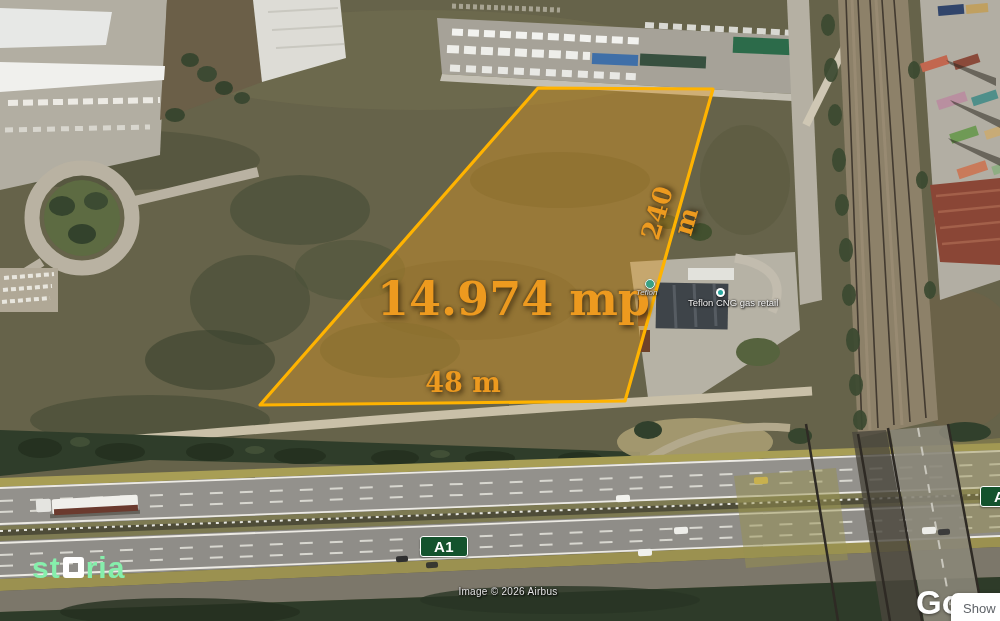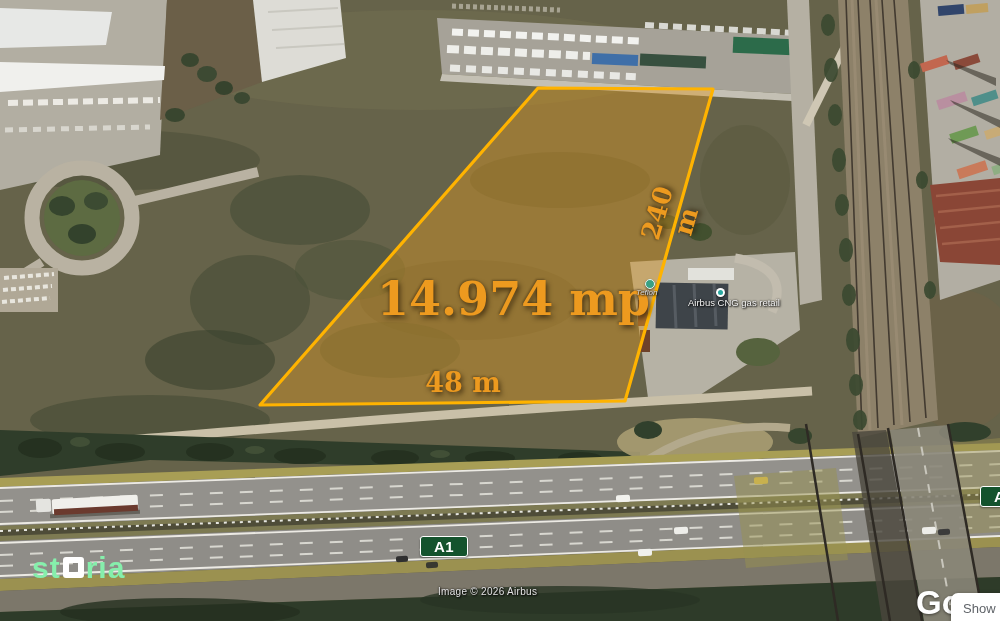--- a/index.html
+++ b/index.html
@@ -30,21 +30,21 @@
               color:#fff;font-weight:700;font-size:15px;padding:1px 13px;
               letter-spacing:.5px;box-shadow:0 1px 2px rgba(0,0,0,.4);}
   .badge-1{left:420px;top:536px;}
   .badge-2{left:980px;top:486px;}
   
   .storia{left:32px;top:553px;color:#86efac;font-weight:700;font-size:30px;
           letter-spacing:1px;line-height:1;}
   .storia .o-mark{display:inline-block;width:9px;height:9px;border:6px solid #fff;
           border-radius:3px;margin:0 2px;}
   
-  .imagery-credit{left:438px;top:586px;width:140px;text-align:left;font-size:10px;
+  .imagery-credit{left:438px;top:586px;width:140px;text-align:center;font-size:10px;
           color:#e4e4e4;text-shadow:0 0 2px #000,1px 1px 2px #000;letter-spacing:.3px;}
   .google-partial{left:916px;top:584px;font-size:33px;font-weight:700;color:#fff;
           text-shadow:0 1px 3px rgba(0,0,0,.5);}
   .show-tooltip{left:951px;top:593px;width:70px;height:34px;background:#fff;
           border-radius:7px;box-shadow:0 1px 4px rgba(0,0,0,.35);color:#5f6368;
           font-size:13px;padding:8px 0 0 12px;box-sizing:border-box;}
 </style>
 </head>
 <body>
 
@@ -243,21 +243,21 @@
   <div class="abs dim area-label">14.974 mp</div>
   <div class="abs dim depth-label">240 m</div>
   <div class="abs dim front-label">48 m</div>
 
   <div class="abs marker-dot"></div>
   <div class="abs poi-label poi-small">Teflon</div>
 
   <div class="abs marker-outer">
     <div class="marker-inner"></div>
   </div>
-  <div class="abs poi-label poi-gas">Airbus CNG gas retail</div>
+  <div class="abs poi-label poi-gas">Teflon CNG gas retail</div>
 
   <div class="abs road-badge badge-1">A1</div>
   <div class="abs road-badge badge-2">A1</div>
 
   <div class="abs storia"><span>st</span><span class="o-mark"></span><span>ria</span></div>
 
   <div class="abs imagery-credit">Image © 2026 Airbus</div>
 
   <div class="abs google-partial">Go</div>
 

